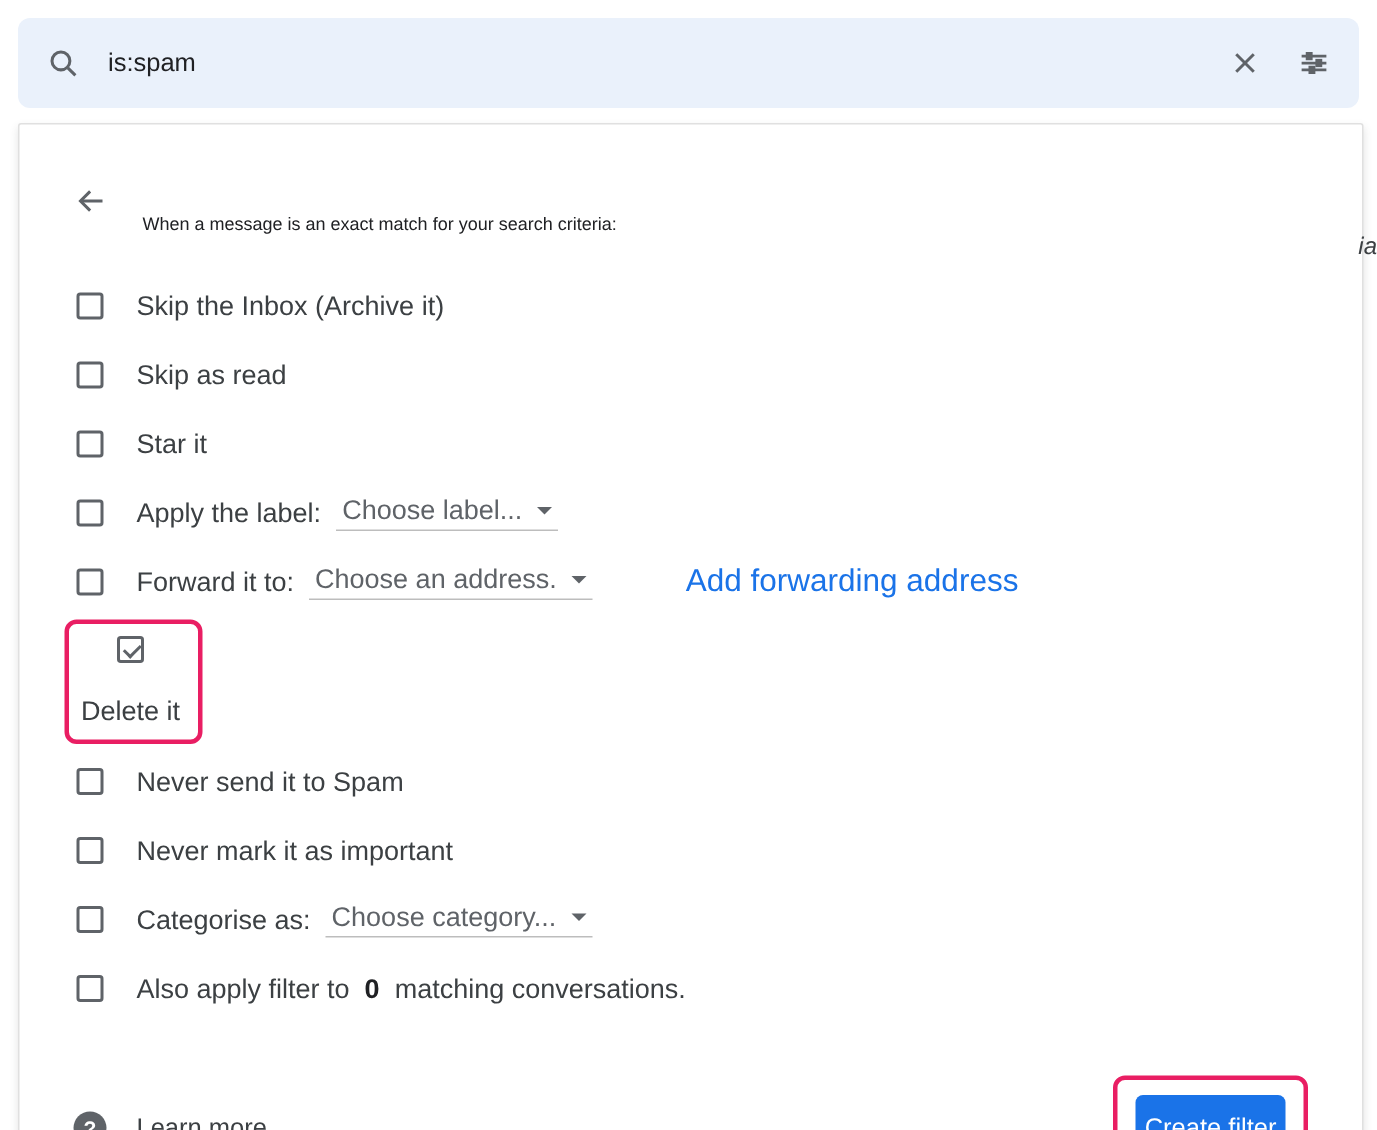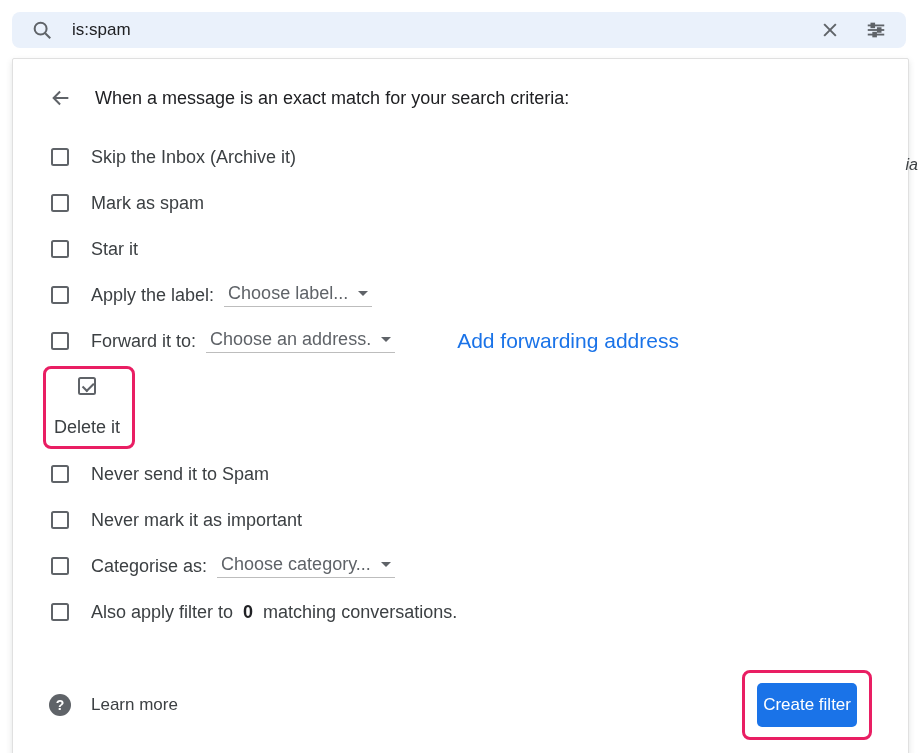--- a/index.html
+++ b/index.html
@@ -10,21 +10,21 @@
       background: #fff;
       width: 918px;
       color: #202124;
     }
     .search-bar {
       background: #eaf1fb;
       border-radius: 8px;
       display: flex;
       align-items: center;
       padding: 0 12px;
-      height: 36px;
+      height: 60px;
       gap: 10px;
     }
     .search-bar .icon-btn {
       width: 36px;
       height: 36px;
       display: flex;
       align-items: center;
       justify-content: center;
       border-radius: 50%;
       cursor: pointer;
@@ -56,22 +56,23 @@
     }
     .back-btn {
       color: #5f6368;
       display:flex;
       align-items:center;
       justify-content:center;
       width: 24px;
       cursor:pointer;
     }
     .panel-heading {
-      font-size: 18px;
+      font-size: 12px;
       color: #202124;
+      margin-top: 31px;
     }
     .option-row {
       display: flex;
       align-items: center;
       gap: 22px;
       min-height: 44px;
       margin-bottom: 2px;
       padding: 1px 0;
       position: relative;
     }
@@ -231,21 +232,21 @@
 
   <div class="options-col">
 
     <div class="option-row">
       <div class="checkbox"></div>
       <div class="opt-label">Skip the Inbox (Archive it)</div>
     </div>
 
     <div class="option-row">
       <div class="checkbox"></div>
-      <div class="opt-label">Mark as spam</div>
+      <div class="opt-label">Skip as read</div>
     </div>
 
     <div class="option-row">
       <div class="checkbox"></div>
       <div class="opt-label">Star it</div>
     </div>
 
     <div class="option-row">
       <div class="checkbox"></div>
       <div class="opt-label">

